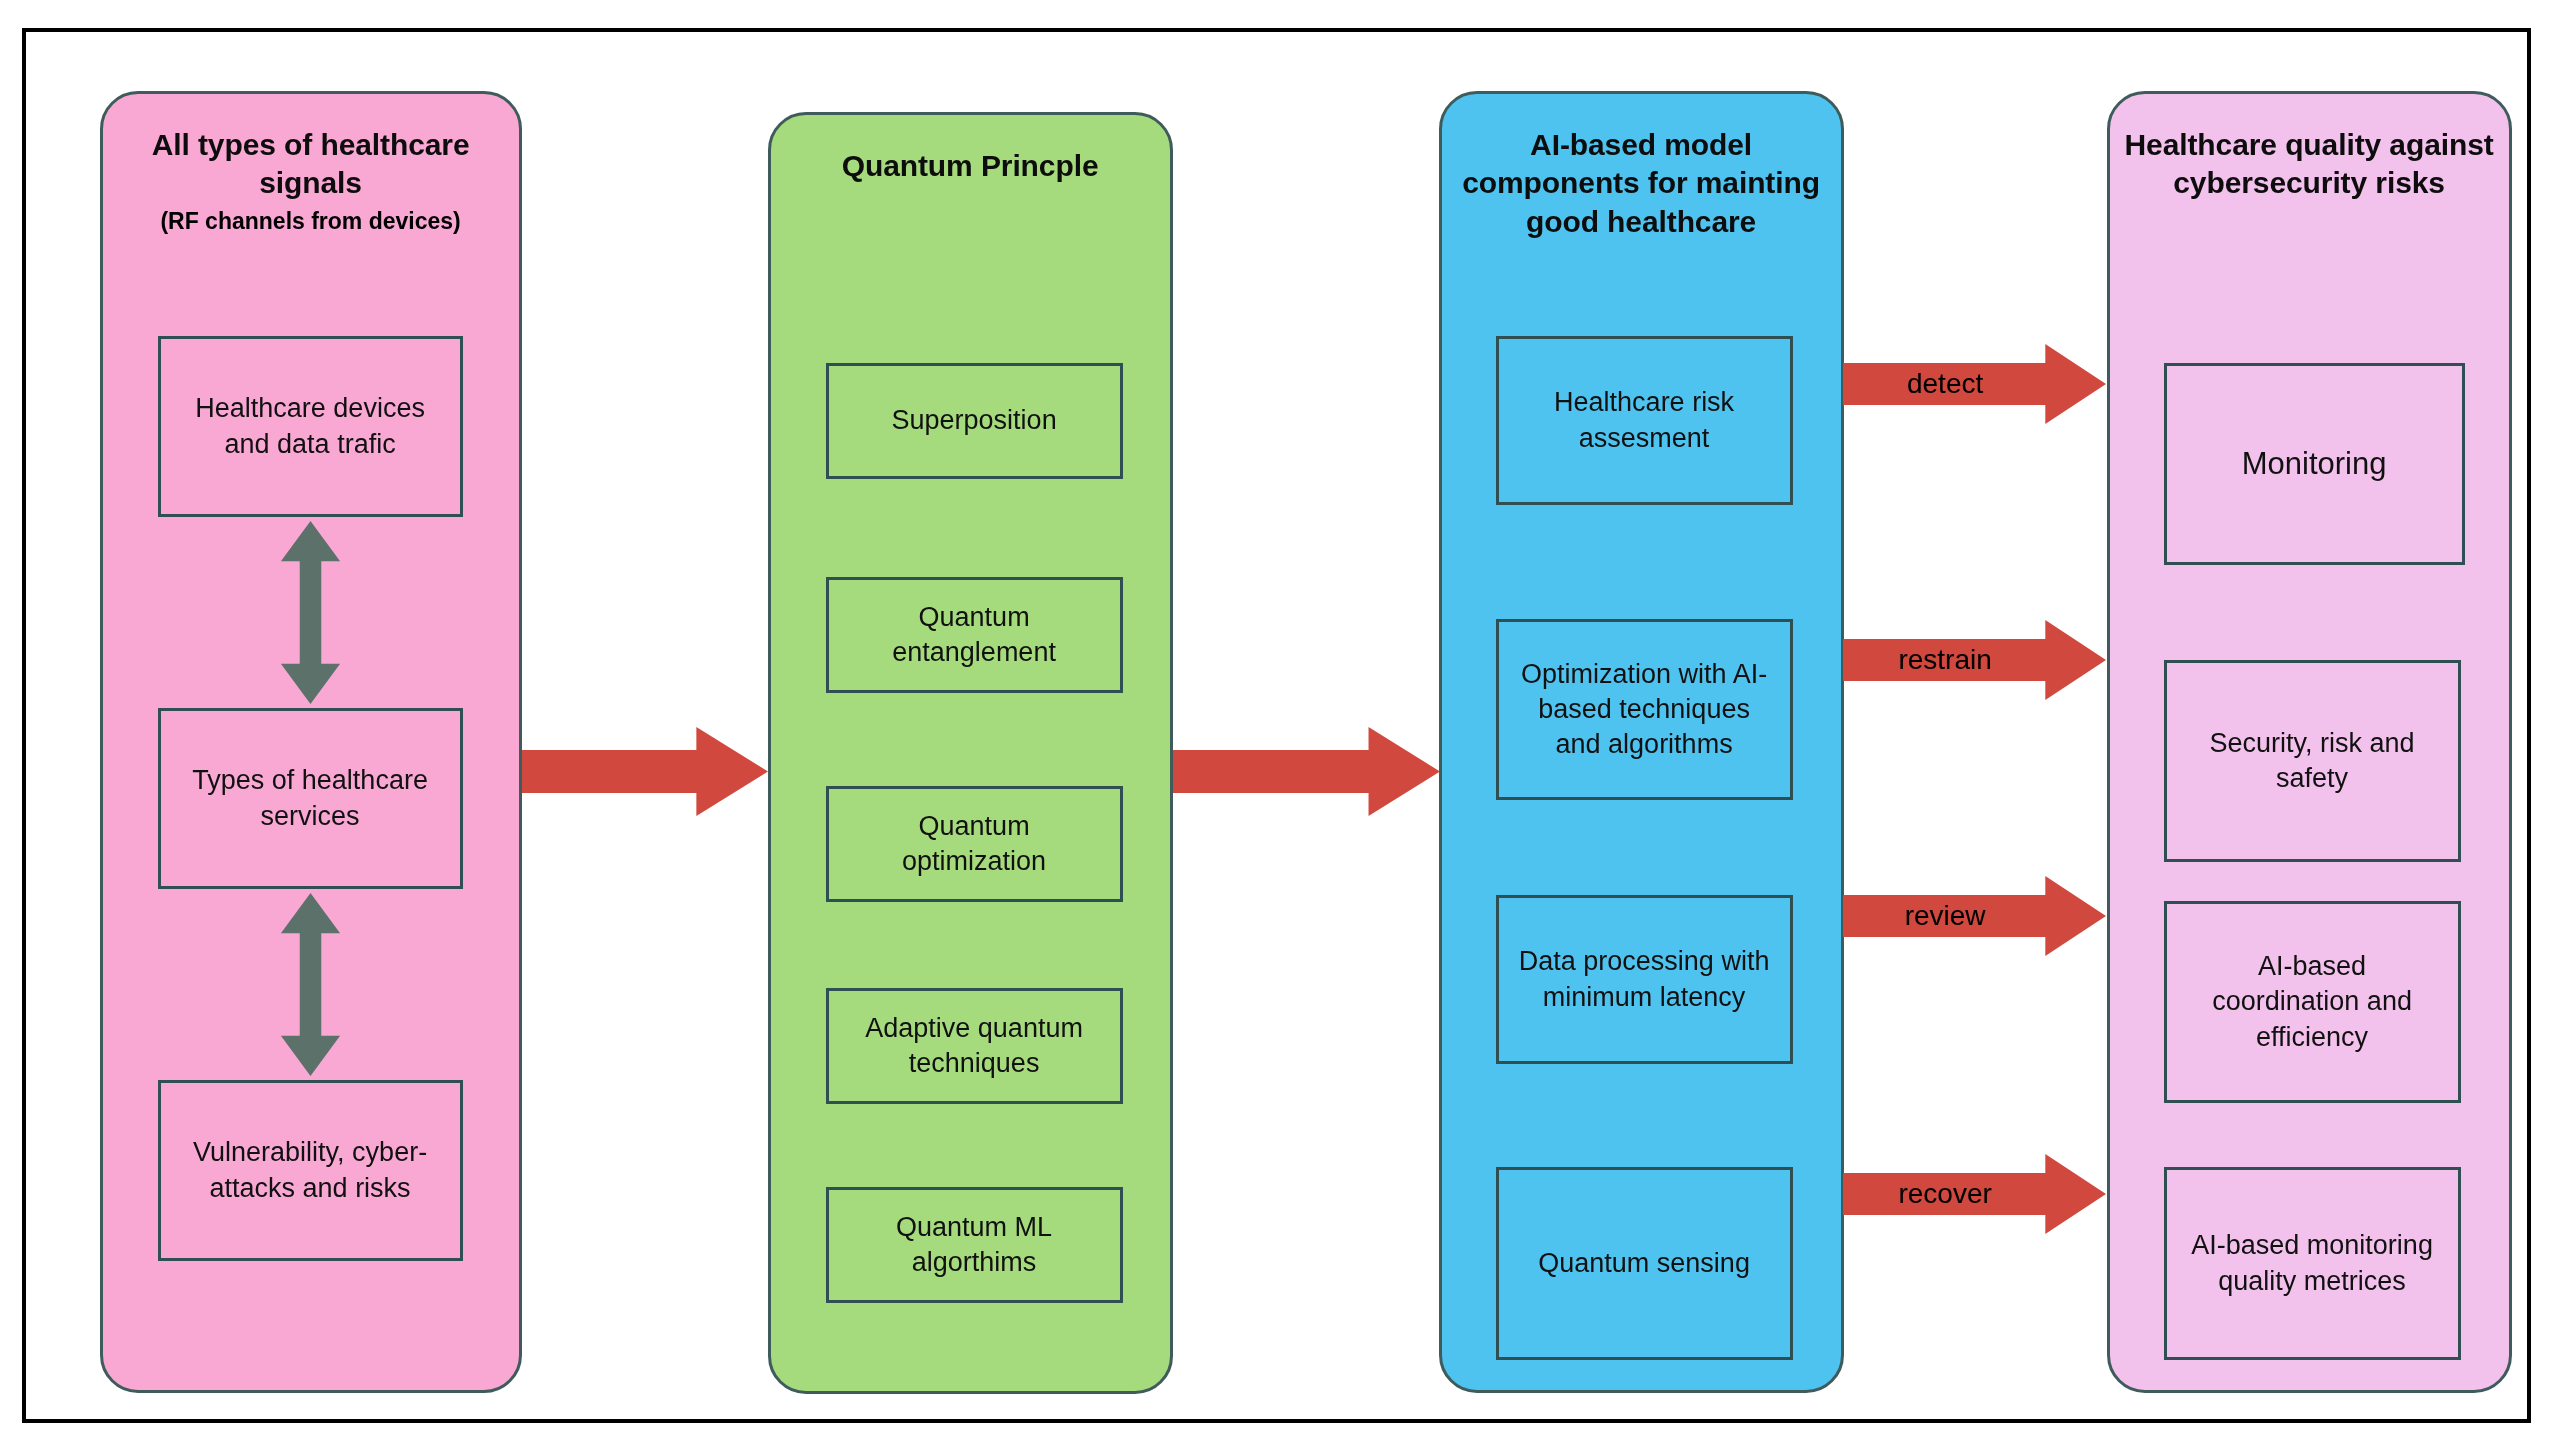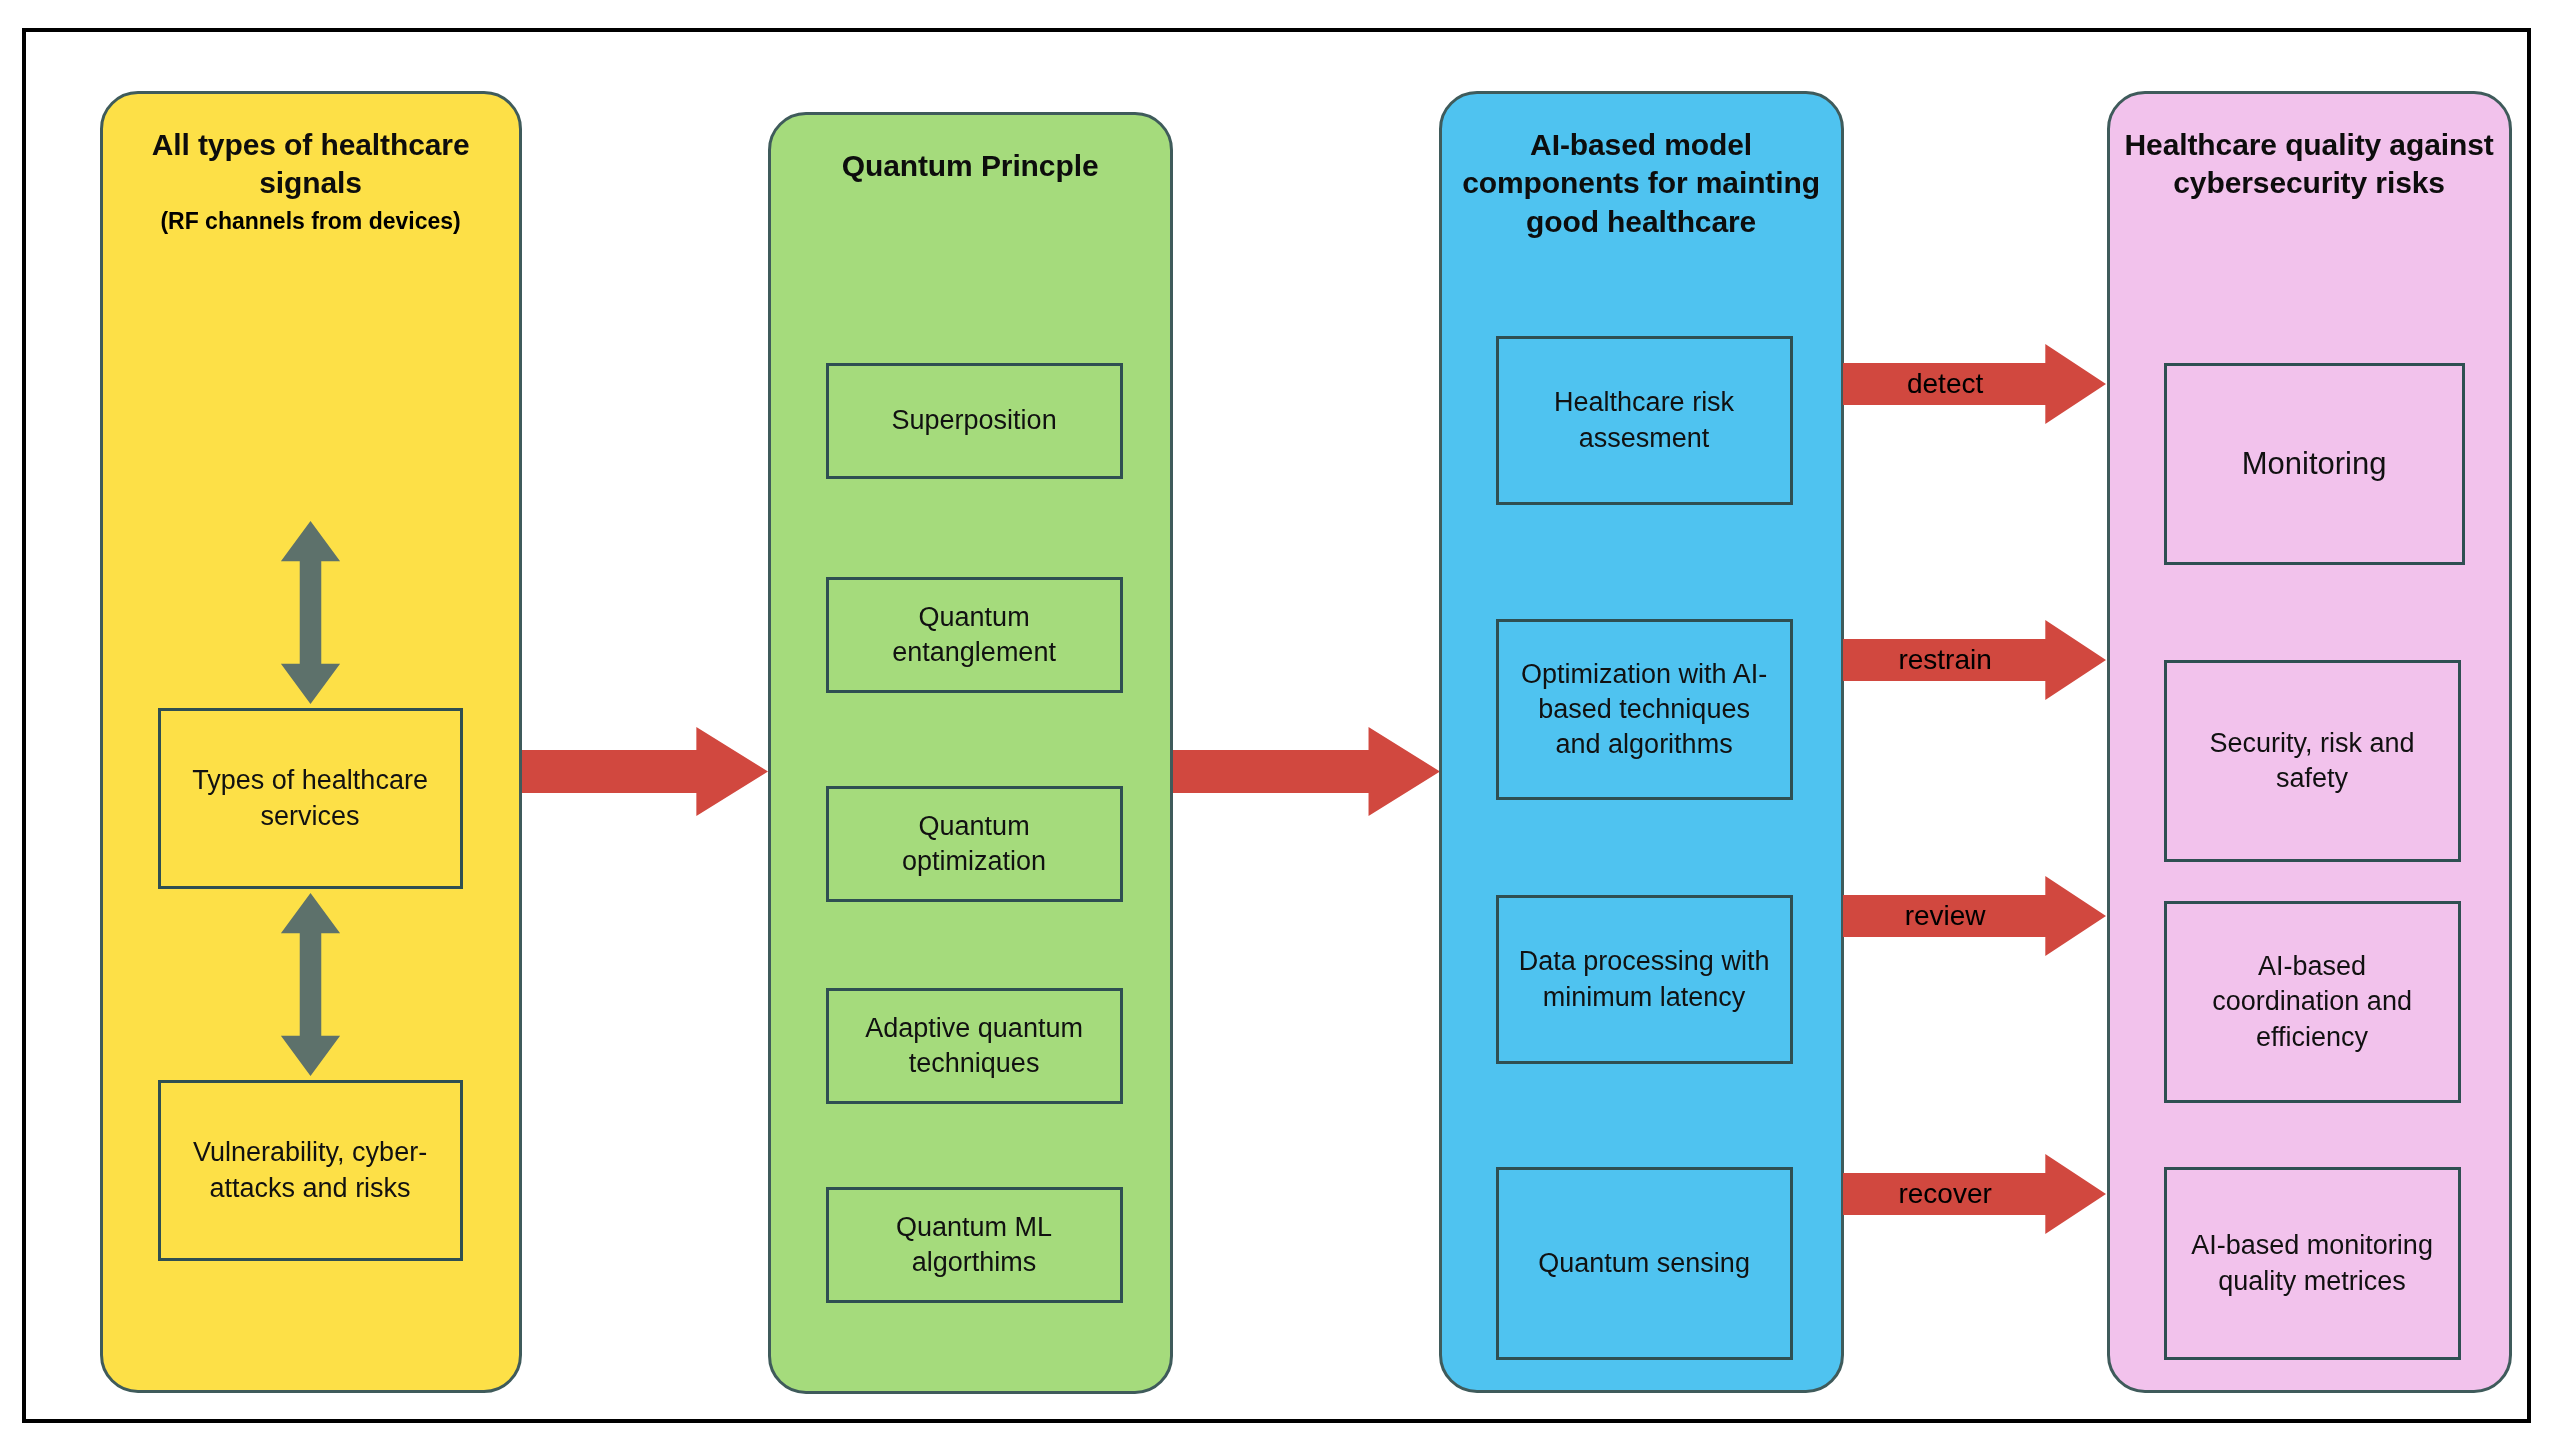--- a/index.html
+++ b/index.html
@@ -57,21 +57,21 @@
     align-items: center;
     justify-content: center;
     text-align: center;
     color: #111111;
     line-height: 1.3;
   }
 
   
   #col-signals {
     left: 74px;  top: 59px;  width: 422px; height: 1302px;
-    background: #fde047;
+    background: #f9a8d4;
   }
   #col-quantum {
     left: 742px; top: 80px; width: 405px; height: 1282px;
     background: #A5DB7C;
   }
   #col-ai {
     left: 1413px; top: 59px;  width: 405px; height: 1302px;
     background: #4FC3F0;
   }
   #col-quality {
@@ -113,20 +113,23 @@
 </head>
 <body>
 
 <div class="frame">
 
   <div class="panel" id="col-signals">
     <div class="panel-title big">All types of healthcare signals</div>
     <div class="panel-sub small">(RF channels from devices)</div>
   </div>
 
+  <div class="item" style="left:132px; top:304px; width:305px; height:181px; font-size:27px; padding:0 17.5px;">
+    <span>Healthcare devices and data trafic</span>
+  </div>
 
   <div class="vd-arrow" style="left:252px; top:489px; height:183px;">
     <svg width="65" height="183" viewBox="0 0 96 272">
       <path d="M48 0 L92 60 L64 60 L64 212 L92 212 L48 272 L4 212 L32 212 L32 60 L4 60 Z" fill="#5d716b"></path>
     </svg>
   </div>
 
   <div class="item" style="left:132px; top:676px; width:305px; height:181px; font-size:27px; padding:0 17.5px;">
     <span>Types of healthcare services</span>
   </div>

